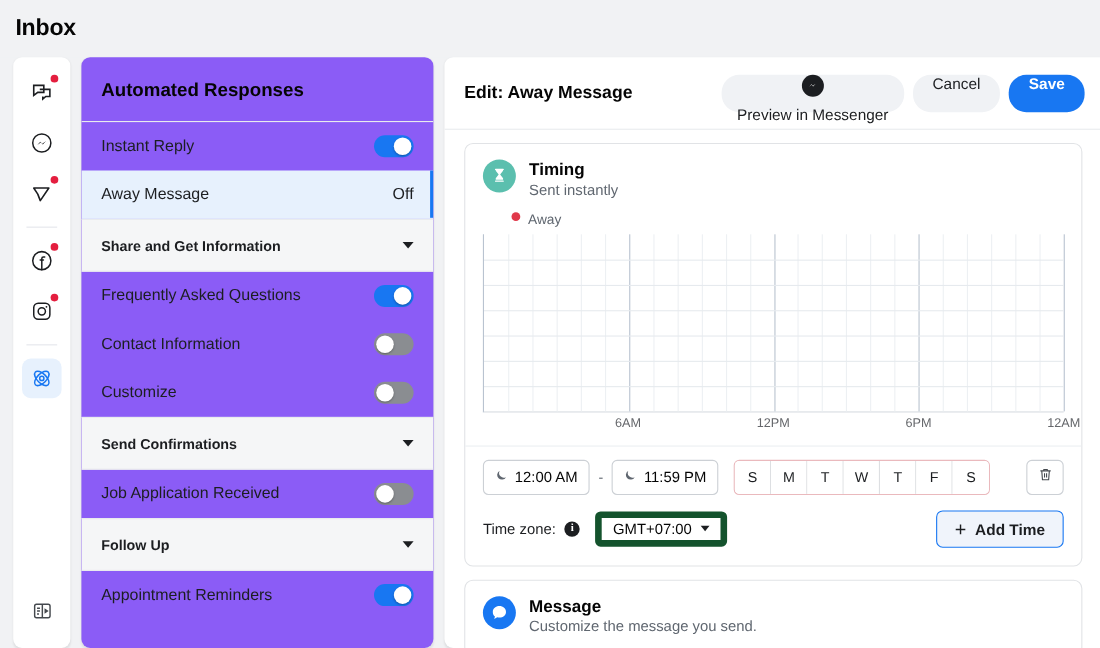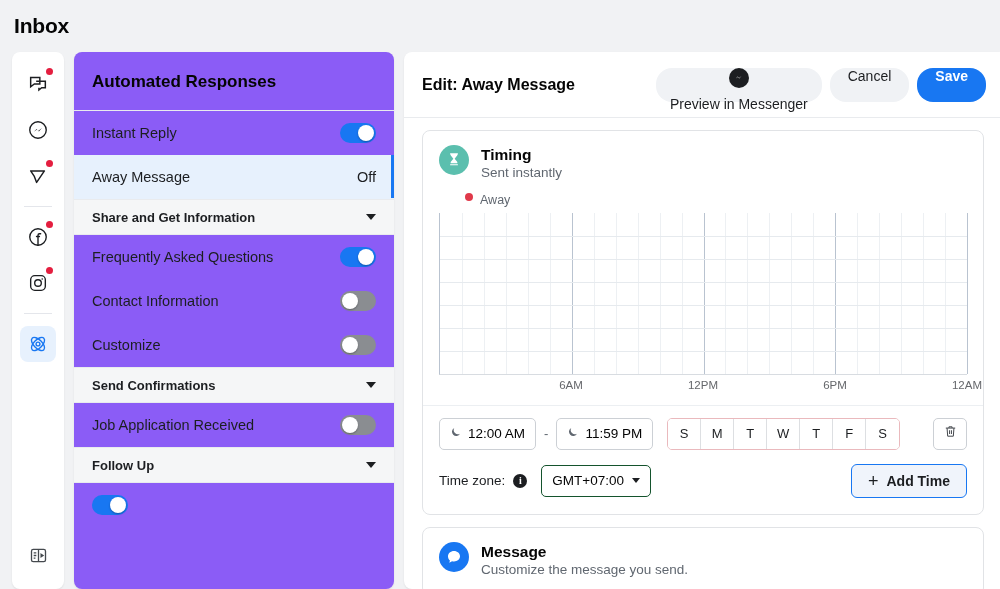--- a/index.html
+++ b/index.html
@@ -65,21 +65,21 @@
   }
   .row-label { font-size: 14.5px; flex: 1; color: #1c1e21; }
   .row.selected { background: #e7f1fd; }
   .row.selected::after {
     content: ""; position: absolute; right: 0; top: 0; bottom: 0;
     width: 3px; background: #1877f2;
   }
   .row-off { font-size: 14.5px; color: #1c1e21; }
 
   .grouphdr {
-    height: 36px; display: flex; align-items: center;
+    height: 48px; display: flex; align-items: center;
     padding: 0 18px; background: #f5f6f7; cursor: pointer;
     border-top: 1px solid #e9ebee; border-bottom: 1px solid #e9ebee;
   }
   .grouphdr-label { font-size: 13px; font-weight: bold; flex: 1; color: #1c1e21; }
   .caret { width: 0; height: 0; border-left: 5px solid transparent;
            border-right: 5px solid transparent; border-top: 6px solid #1c1e21; }
 
   
   .toggle {
     width: 36px; height: 20px; border-radius: 10px; position: relative;
@@ -205,21 +205,21 @@
 
   .tzrow { display: flex; align-items: center; gap: 8px; padding: 14px 16px 16px; }
   .tzlabel { font-size: 13.5px; color: #1c1e21; }
   .info-icon {
     width: 14px; height: 14px; border-radius: 50%; background: #1c1e21;
     color: #fff; font-size: 10px; font-weight: bold;
     display: flex; align-items: center; justify-content: center;
     font-family: "Liberation Serif", serif;
   }
   .tzselect {
-    height: 32px; border: 1px solid #14532d; border-radius: 5px;
+    height: 32px; border: 6px solid #14532d; border-radius: 5px;
     display: flex; align-items: center; gap: 8px; padding: 0 10px;
     font-size: 13.5px; background: #fff; margin-left: 6px; cursor: pointer;
   }
   .caret-sm { width: 0; height: 0; border-left: 4px solid transparent;
               border-right: 4px solid transparent; border-top: 5px solid #1c1e21; }
   .addtime {
     margin-left: auto; height: 34px; border: 1px solid #1877f2;
     border-radius: 6px; background: #f0f4fb; color: #1c1e21;
     font-size: 14px; font-weight: bold; display: flex; align-items: center;
     gap: 8px; padding: 0 16px; cursor: pointer; font-family: inherit;
@@ -368,20 +368,21 @@
           <span class="knob"></span>
         </span>
     </div>
 
     <div class="grouphdr">
       <span class="grouphdr-label">Follow Up</span>
       <span class="caret"></span>
     </div>
 
     <div class="row">
+      <span class="row-label">Appointment Reminders</span>
       <span class="toggle on">
           <span class="knob"></span>
         </span>
     </div>
   </div>
 
   <div class="editor">
 
     <div class="editor-head">
       <span class="editor-title">Edit: Away Message</span>

